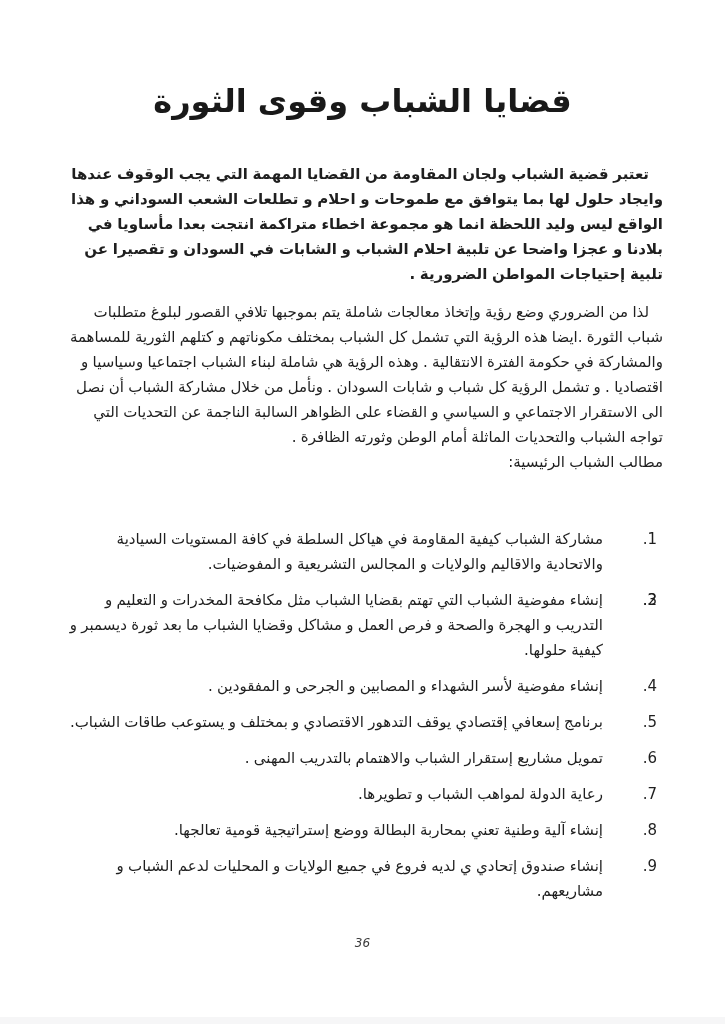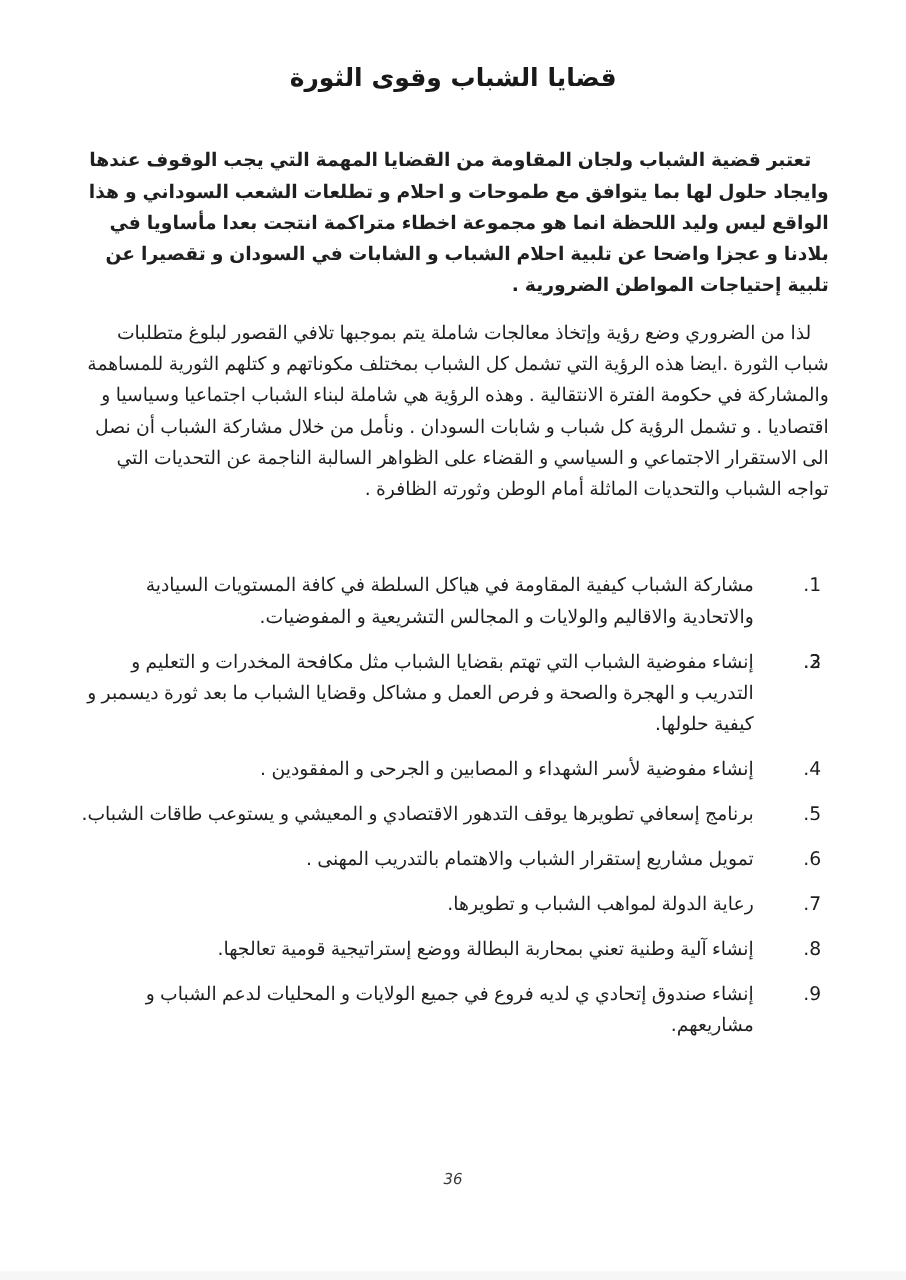--- a/index.html
+++ b/index.html
@@ -16,25 +16,25 @@
     direction: rtl;
     font-family: "DejaVu Sans", sans-serif;
     color: #1f1f1f;
     box-sizing: border-box;
   }
   .content {
     padding: 0 62px;
   }
   .doc-title {
     text-align: center;
-    font-size: 20px;
+    font-size: 32px;
     font-weight: bold;
     color: #191919;
     margin: 0;
-    padding-top: 50px;
+    padding-top: 82px;
     padding-bottom: 0;
     letter-spacing: 0;
   }
   .body-text {
     font-size: 15px;
     line-height: 25px;
     text-align: right;
     word-spacing: -0.5px;
   }
   .para {
@@ -92,40 +92,41 @@
 </style>
 </head>
 <body>
 
 <div class="page">
   <h1 class="doc-title">قضايا الشباب وقوى الثورة</h1>
 
   <div class="content body-text">
     <p class="para para-1">تعتبر قضية الشباب ولجان المقاومة من القضايا المهمة التي يجب الوقوف عندها وايجاد حلول لها بما يتوافق مع طموحات و احلام و تطلعات الشعب السوداني و هذا الواقع ليس وليد اللحظة انما هو مجموعة اخطاء متراكمة انتجت بعدا مأساويا في بلادنا و عجزا واضحا عن تلبية احلام الشباب و الشابات في السودان و تقصيرا عن تلبية إحتياجات المواطن الضرورية .</p>
     <p class="para para-2">لذا من الضروري وضع رؤية وإتخاذ معالجات شاملة يتم بموجبها تلافي القصور لبلوغ متطلبات شباب الثورة .ايضا هذه الرؤية التي تشمل كل الشباب بمختلف مكوناتهم و كتلهم الثورية للمساهمة والمشاركة في حكومة الفترة الانتقالية . وهذه الرؤية هي شاملة لبناء الشباب اجتماعيا وسياسيا و اقتصاديا . و تشمل الرؤية كل شباب و شابات السودان . ونأمل من خلال مشاركة الشباب أن نصل الى الاستقرار  الاجتماعي و السياسي و القضاء على الظواهر السالبة الناجمة عن التحديات التي تواجه الشباب والتحديات الماثلة  أمام الوطن وثورته الظافرة .</p>
+    <p class="para list-heading">مطالب الشباب الرئيسية:</p>
 
     <ol class="demands">
       <li>
         <span class="num">1.</span>
         <span>مشاركة الشباب كيفية المقاومة في هياكل السلطة في كافة المستويات السيادية والاتحادية والاقاليم والولايات و المجالس التشريعية و المفوضيات.</span>
       </li>
       <li>
         <span class="num">2.</span>
       </li>
       <li>
         <span class="num">3.</span>
         <span>إنشاء مفوضية الشباب التي تهتم بقضايا الشباب مثل مكافحة المخدرات و التعليم و التدريب و الهجرة والصحة و فرص العمل و مشاكل وقضايا الشباب ما بعد ثورة ديسمبر و كيفية حلولها.</span>
       </li>
       <li>
         <span class="num">4.</span>
         <span>إنشاء مفوضية لأسر الشهداء و المصابين و الجرحى و المفقودين .</span>
       </li>
       <li>
         <span class="num">5.</span>
-        <span>برنامج إسعافي تطويرها يوقف التدهور الاقتصادي و المعيشي و يستوعب طاقات الشباب.</span>
+        <span>برنامج إسعافي إقتصادي يوقف التدهور الاقتصادي و بمختلف و يستوعب طاقات الشباب.</span>
       </li>
       <li>
         <span class="num">6.</span>
         <span>تمويل مشاريع إستقرار الشباب والاهتمام بالتدريب المهنى .</span>
       </li>
       <li>
         <span class="num">7.</span>
         <span>رعاية الدولة لمواهب الشباب و تطويرها.</span>
       </li>
       <li>

